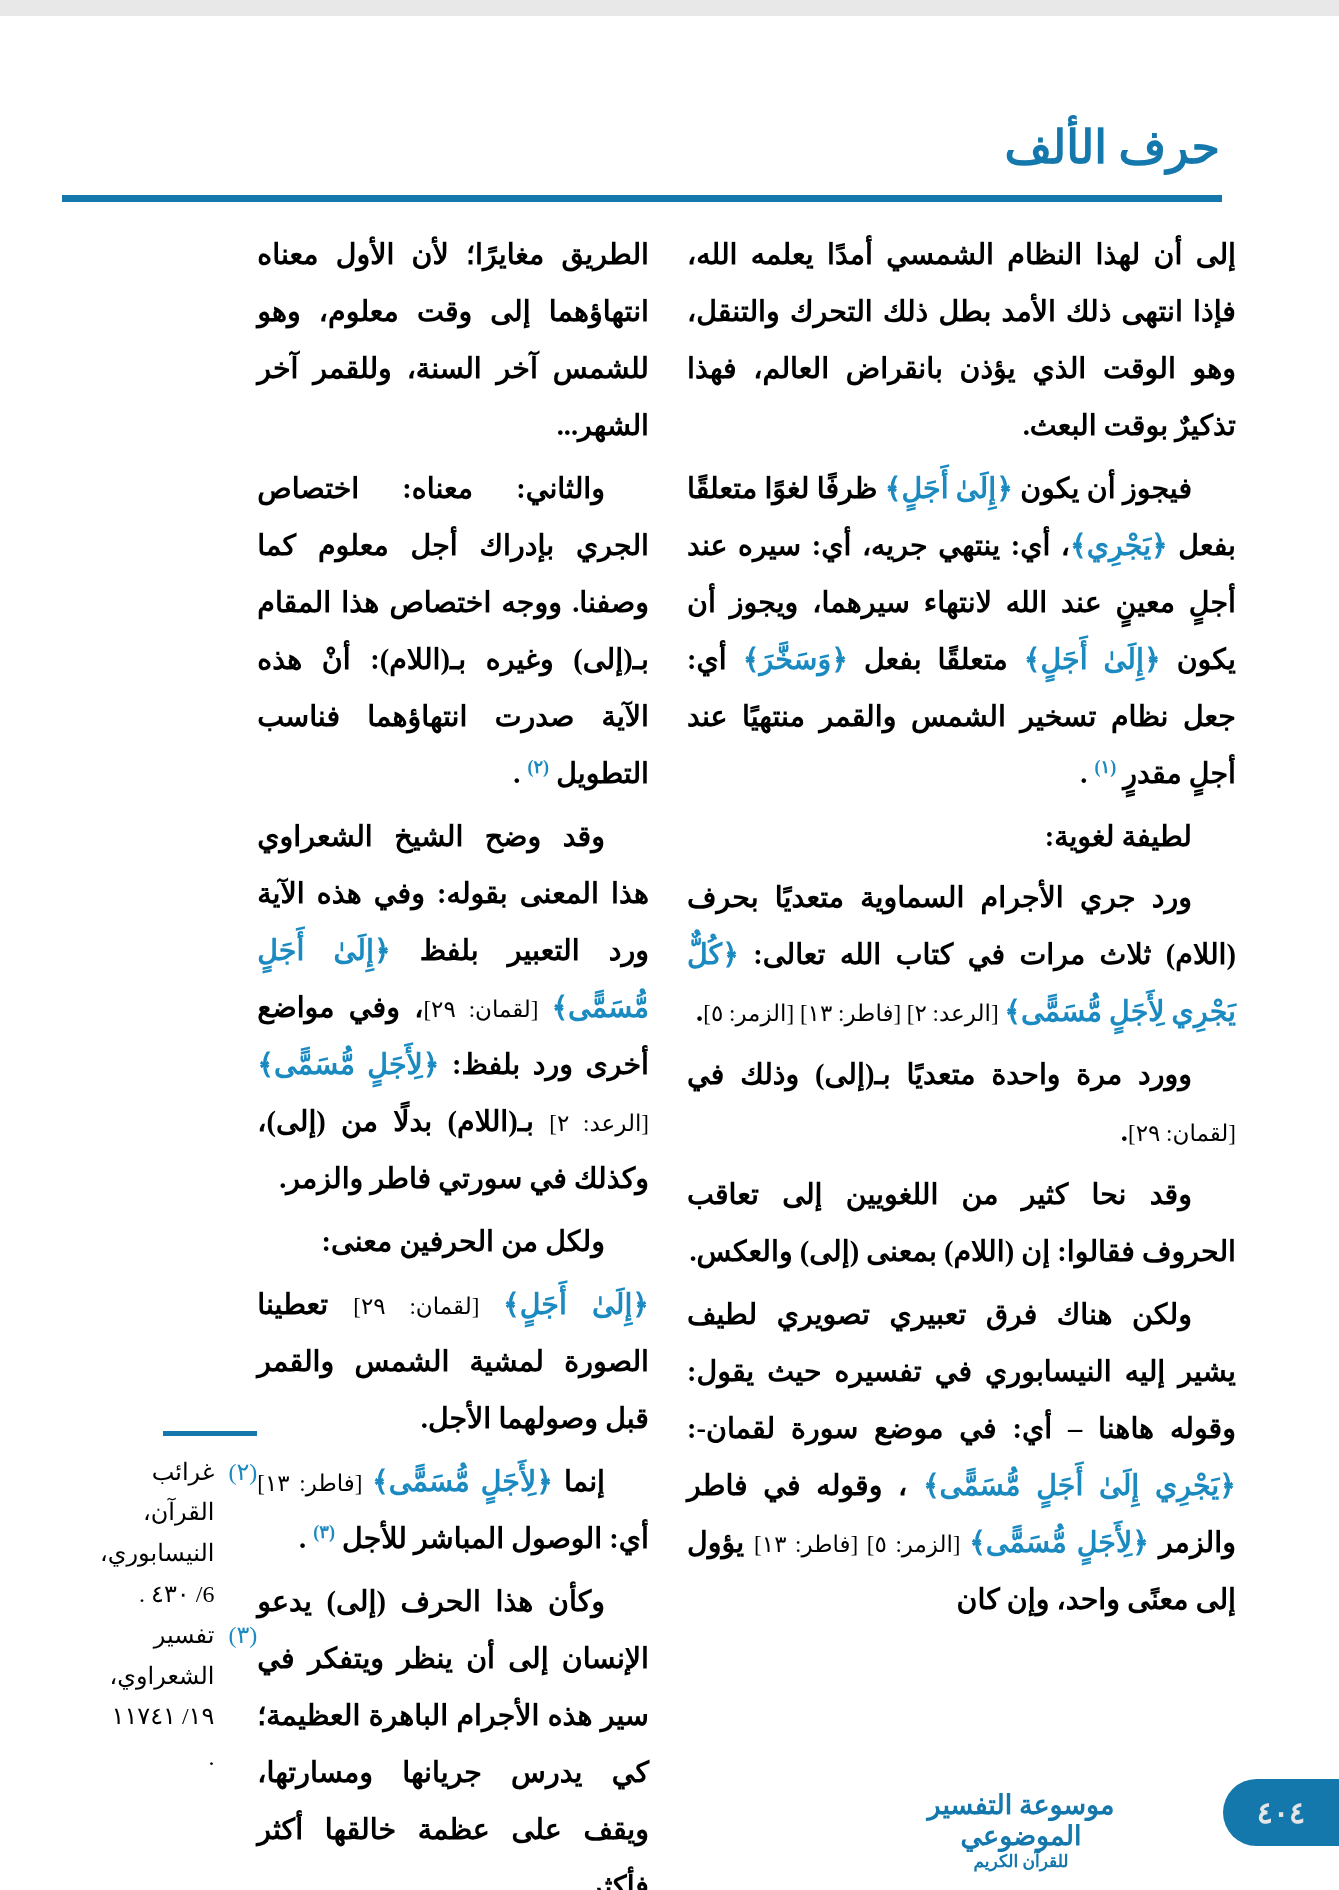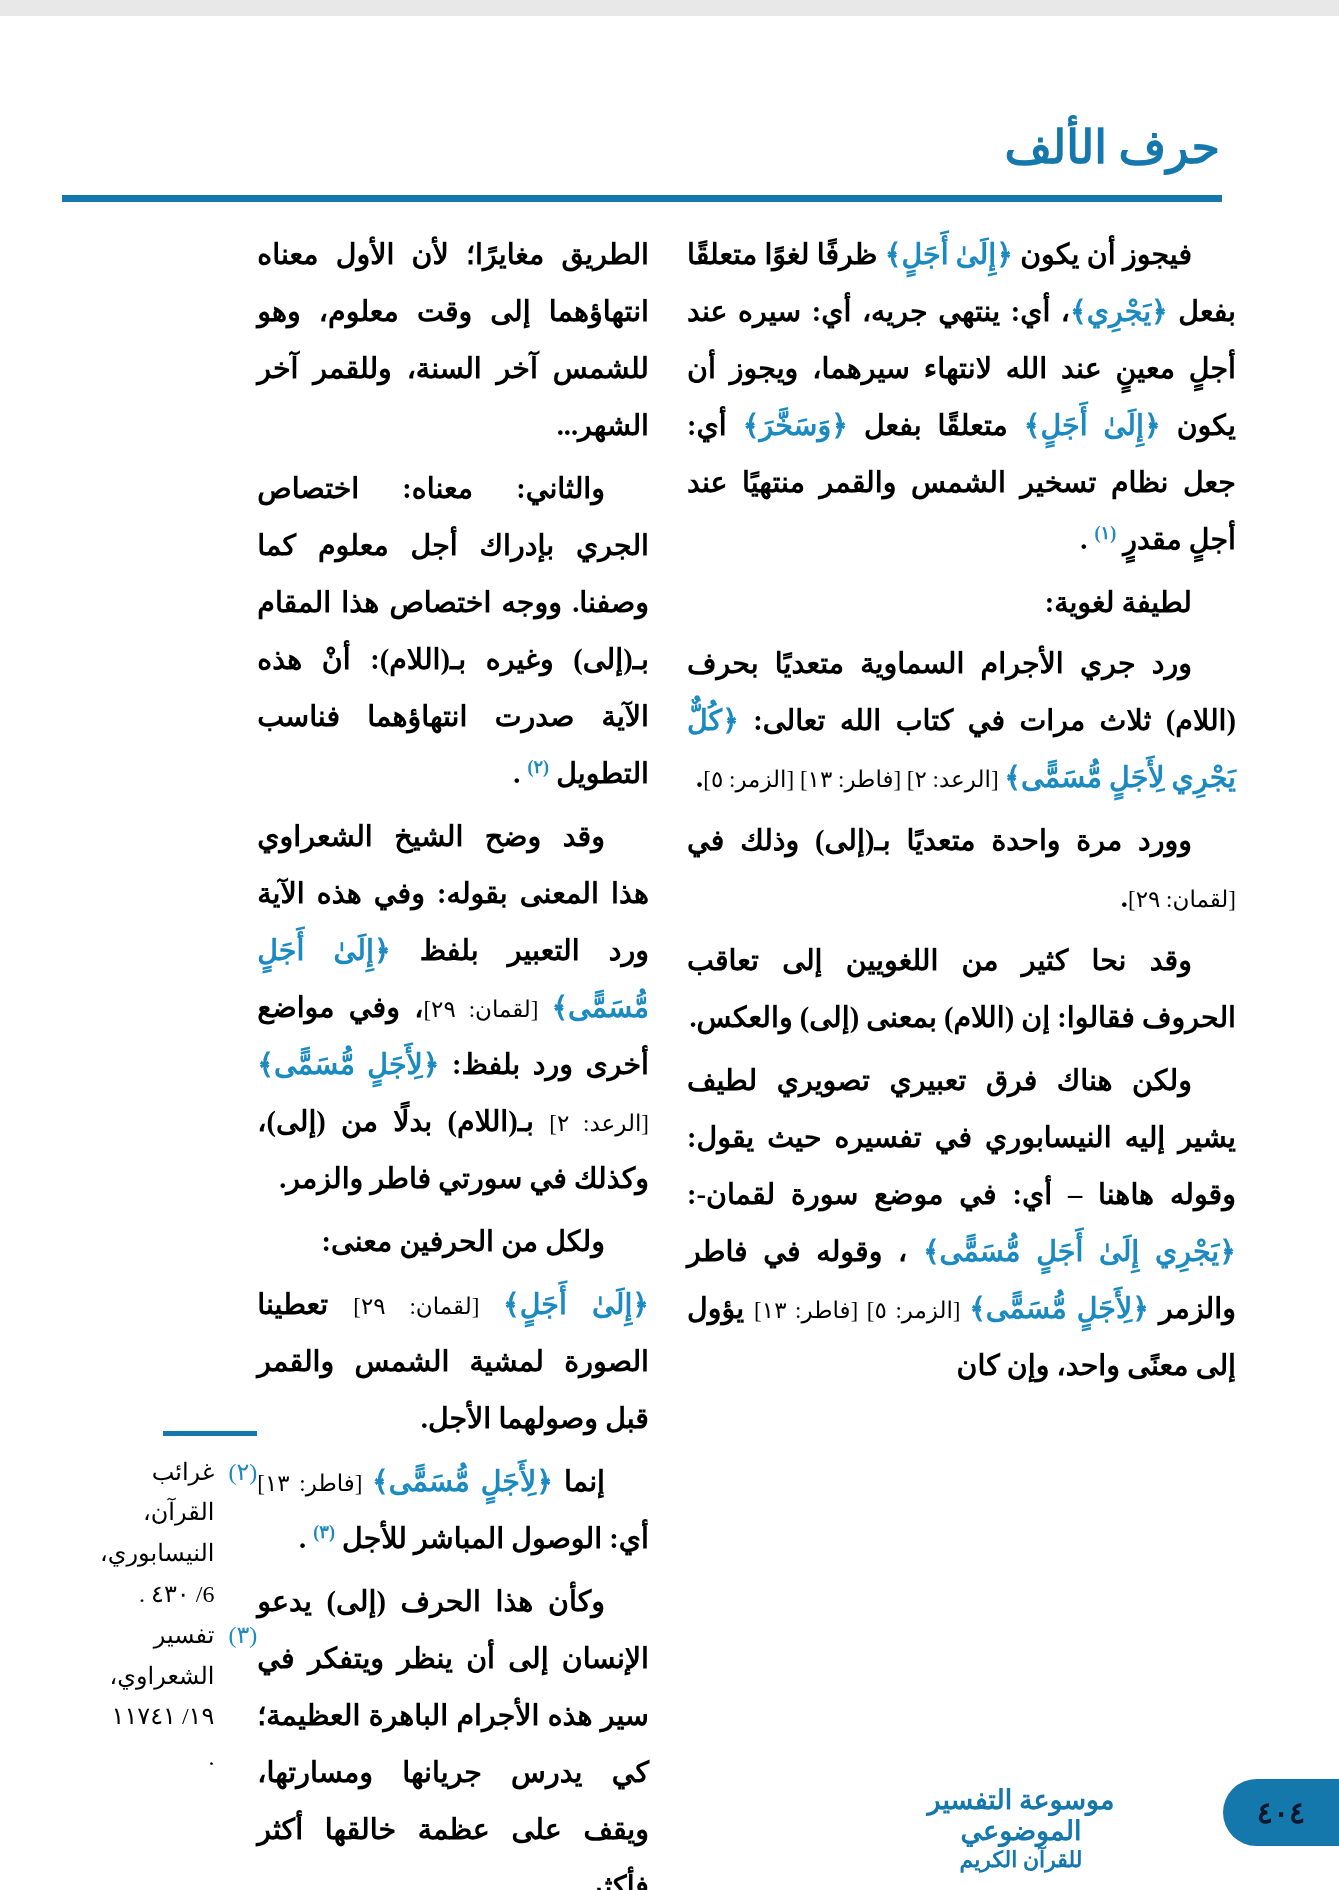--- a/index.html
+++ b/index.html
@@ -57,40 +57,41 @@
     font-size:24px;font-weight:normal;line-height:1.7;
   }
   .fn-num{color:var(--verse);flex:0 0 auto;}
   .fn-text{flex:1 1 auto;}
   
   .footer-logo{
     position:absolute;right:168px;bottom:34px;width:300px;
     text-align:center;color:var(--accent);line-height:1.15;
   }
   .logo-line1{font-size:27px;font-weight:bold;letter-spacing:-1px;text-align:center;}
-  .logo-line2{font-size:22px;font-weight:bold;}
+  .logo-line2{font-size:17px;font-weight:bold;}
   .page-badge{
     position:absolute;right:0;top:1763px;width:116px;height:67px;
     background:var(--accent);border-radius:34px 0 0 34px;
     display:flex;align-items:center;justify-content:center;
   }
-  .page-badge span{color:#0f172a;font-size:30px;font-weight:bold;}
+  .page-badge span{color:#e5e5e5;font-size:30px;font-weight:bold;}
 </style>
 </head>
 <body>
 
 <div class="page">
 
   <div class="header-title">حرف الألف</div>
   <div class="header-rule"></div>
 
   <div class="main">
 
     <section class="column">
       <div class="col-body">
+          <p class="para"><span class="t-plain">إلى أن لهذا النظام الشمسي أمدًا يعلمه الله، فإذا انتهى ذلك الأمد بطل ذلك التحرك والتنقل، وهو الوقت الذي يؤذن بانقراض العالم، فهذا تذكيرٌ بوقت البعث.</span></p>
           <p class="para indent"><span class="t-plain">فيجوز أن يكون </span><span class="t-verse">﴿إِلَىٰ أَجَلٍ﴾</span><span class="t-plain"> ظرفًا لغوًا متعلقًا بفعل </span><span class="t-verse">﴿يَجْرِي﴾</span><span class="t-plain">، أي: ينتهي جريه، أي: سيره عند أجلٍ معينٍ عند الله لانتهاء سيرهما، ويجوز أن يكون </span><span class="t-verse">﴿إِلَىٰ أَجَلٍ﴾</span><span class="t-plain"> متعلقًا بفعل </span><span class="t-verse">﴿وَسَخَّرَ﴾</span><span class="t-plain"> أي: جعل نظام تسخير الشمس والقمر منتهيًا عند أجلٍ مقدرٍ </span><span class="t-marker">(١)</span><span class="t-plain"> .</span></p>
           <p class="para heading"><span class="t-plain">لطيفة لغوية:</span></p>
           <p class="para indent"><span class="t-plain">ورد جري الأجرام السماوية متعديًا بحرف (اللام) ثلاث مرات في كتاب الله تعالى: </span><span class="t-verse">﴿كُلٌّ يَجْرِي لِأَجَلٍ مُّسَمًّى﴾</span><span class="t-ref"> [الرعد: ٢] [فاطر: ١٣] [الزمر: ٥]</span><span class="t-plain">.</span></p>
           <p class="para indent"><span class="t-plain">وورد مرة واحدة متعديًا بـ(إلى) وذلك في </span><span class="t-ref">[لقمان: ٢٩]</span><span class="t-plain">.</span></p>
           <p class="para indent"><span class="t-plain">وقد نحا كثير من اللغويين إلى تعاقب الحروف فقالوا: إن (اللام) بمعنى (إلى) والعكس.</span></p>
           <p class="para indent"><span class="t-plain">ولكن هناك فرق تعبيري تصويري لطيف يشير إليه النيسابوري في تفسيره حيث يقول: وقوله هاهنا – أي: في موضع سورة لقمان-: </span><span class="t-verse">﴿يَجْرِي إِلَىٰ أَجَلٍ مُّسَمًّى﴾</span><span class="t-plain"> ، وقوله في فاطر والزمر </span><span class="t-verse">﴿لِأَجَلٍ مُّسَمًّى﴾</span><span class="t-ref"> [الزمر: ٥] [فاطر: ١٣]</span><span class="t-plain"> يؤول إلى معنًى واحد، وإن كان</span></p>
         </div>
 
     </section>
 

